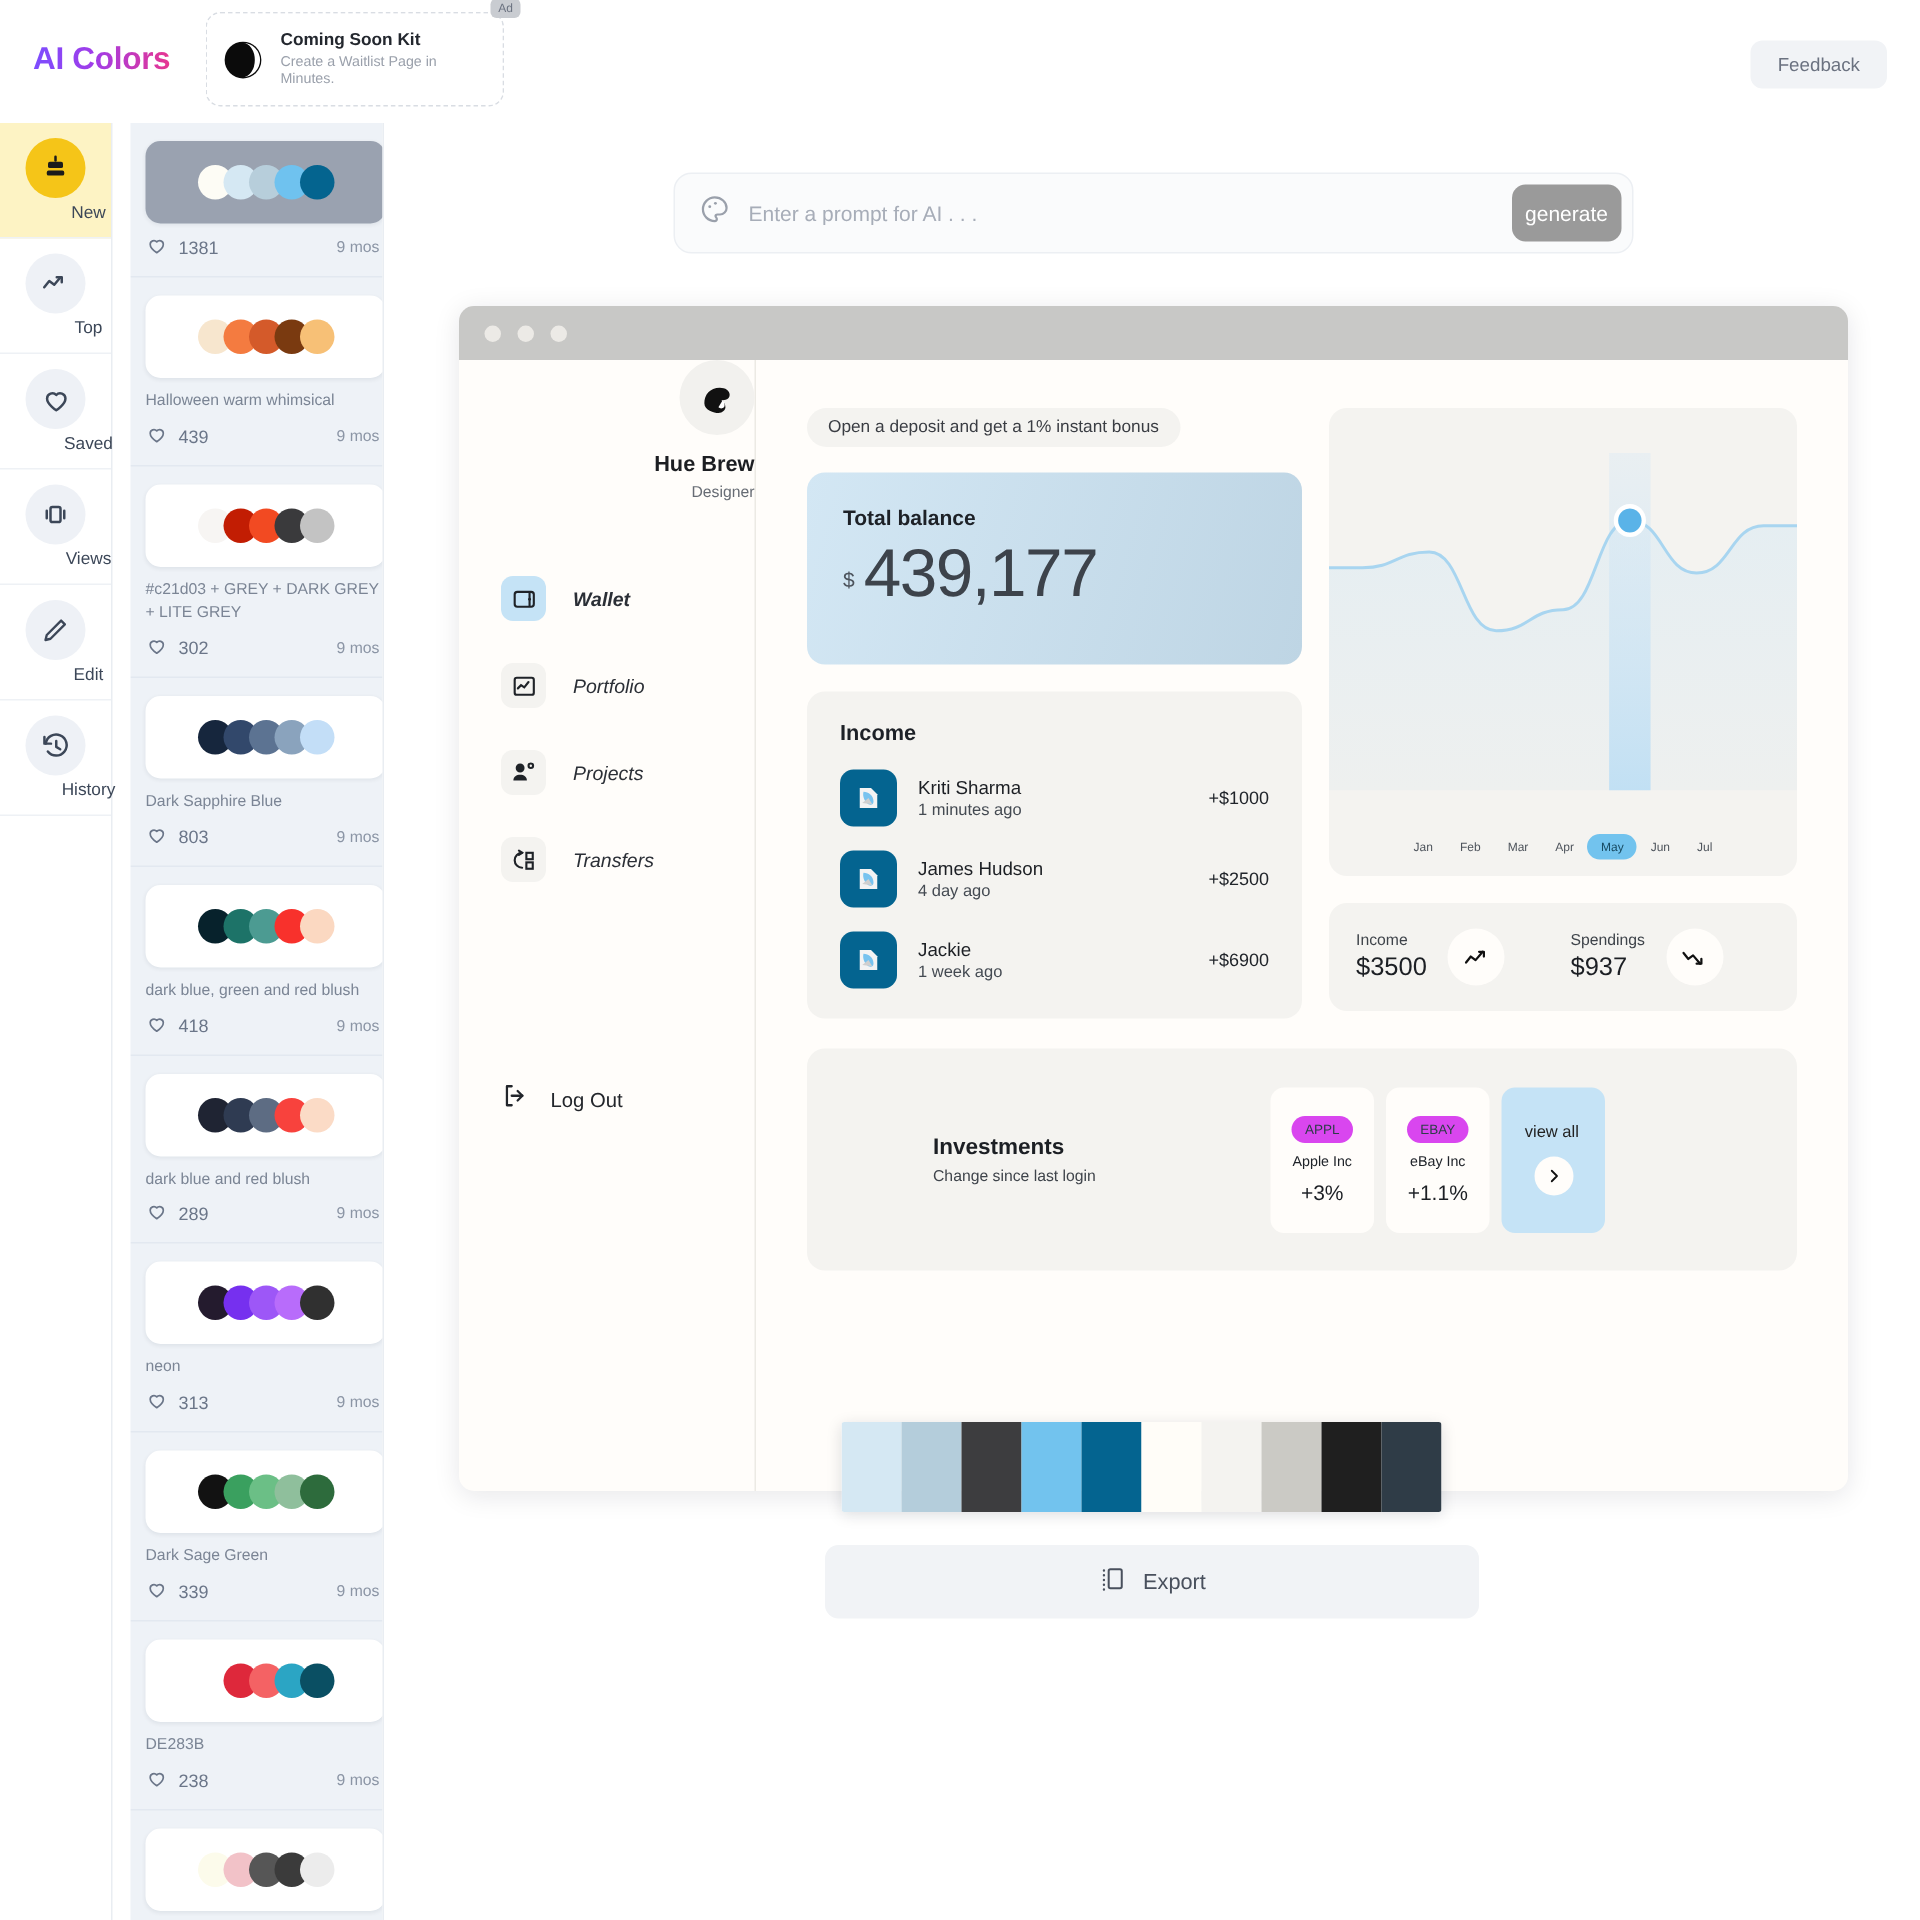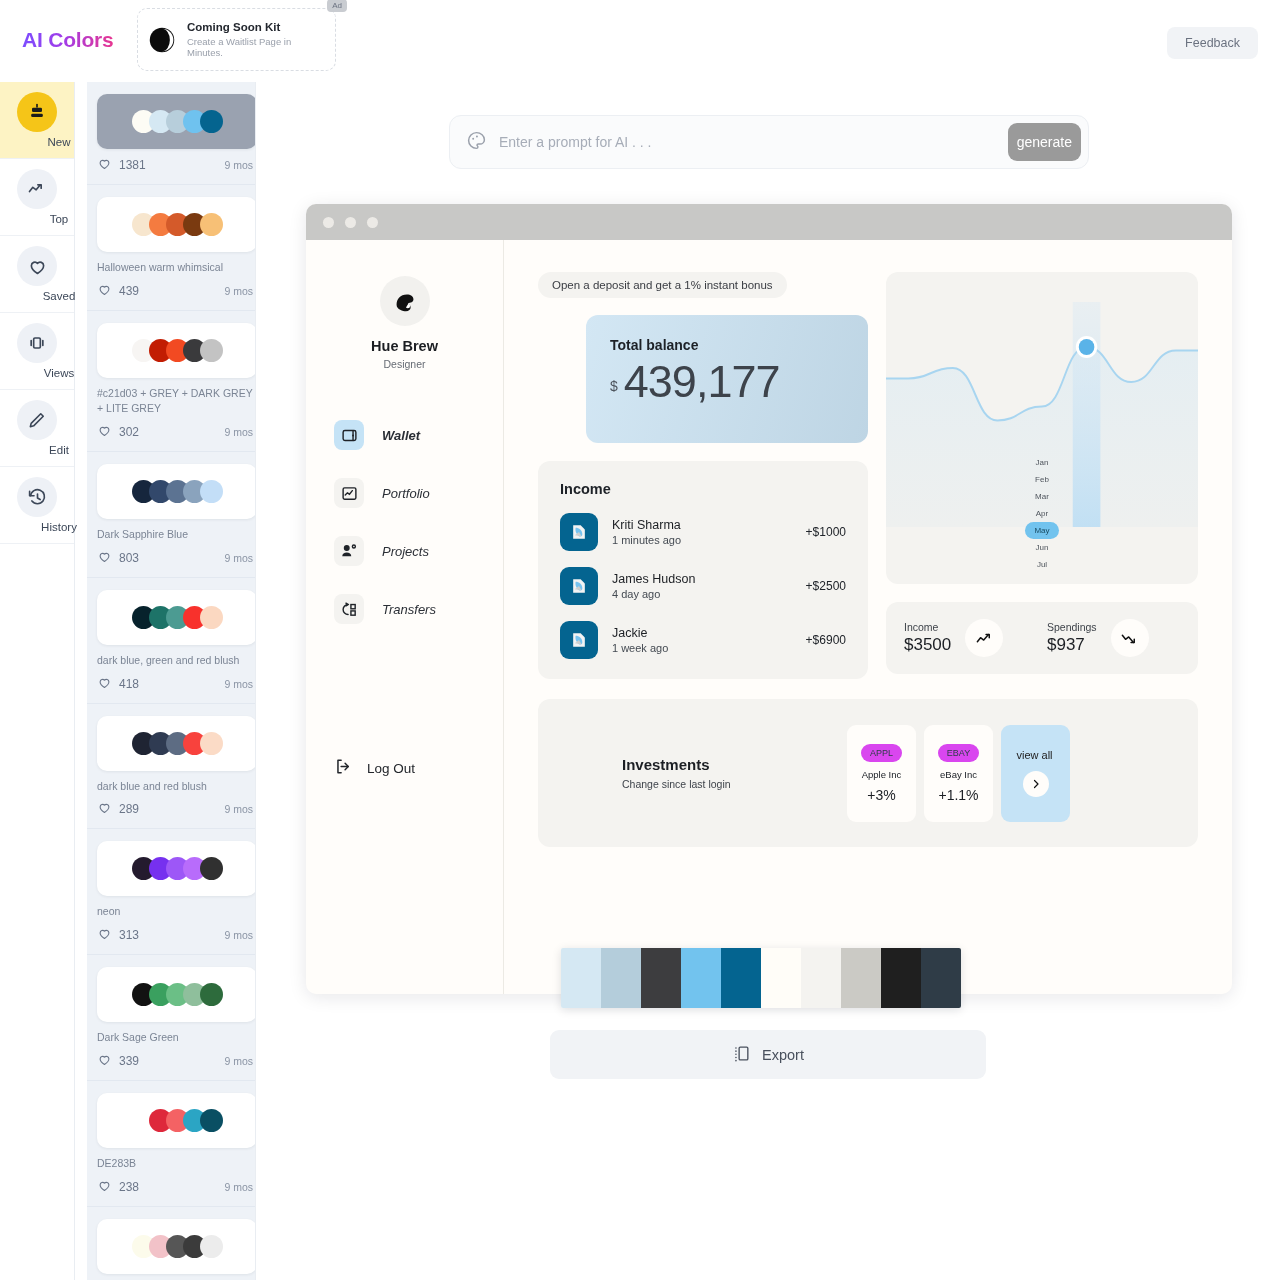--- a/index.html
+++ b/index.html
@@ -118,22 +118,22 @@
     background: #fffdfa;
   }
   .mock-bar {
     height: 36px; background: #c8c8c6; display: flex; align-items: center;
     padding-left: 17px; gap: 11px;
   }
   .mock-dot { width: 11px; height: 11px; border-radius: 50%; background: #eceae6; }
   .mock-body { display: flex; height: 754px; }
 
   .mock-side {
-    width: 198px; padding-top: 36px; display: flex; flex-direction: column;
-    align-items: center; border-right: 1px solid #eceae4;
+    width: 198px; display: flex; flex-direction: column;
+    align-items: flex-end; border-right: 1px solid #eceae4;
   }
   .avatar {
     width: 50px; height: 50px; border-radius: 50%; background: #f2f1ee;
     display: flex; align-items: center; justify-content: center;
   }
   .avatar-name { font-size: 14.5px; font-weight: bold; color: #1c1e22; margin-top: 12px; }
   .avatar-role { font-size: 10.5px; color: #676c74; margin-top: 4px; }
   .mock-menu { margin-top: 50px; width: 100%; padding-left: 28px; font-style: italic; }
   .menu-item {
     display: flex; align-items: center; gap: 18px; margin-bottom: 28px; cursor: pointer;
@@ -157,21 +157,20 @@
   .col-right { flex: 1; }
 
   .deposit-pill {
     display: inline-block; background: #f4f3f0; border-radius: 16px;
     padding: 7px 14px; font-size: 11.5px; color: #3a3d43;
   }
   .balance-card {
     margin-top: 17px; height: 128px; border-radius: 12px;
     background: linear-gradient(105deg, #d3e7f4 0%, #bed5e4 100%);
     padding: 22px 24px;
-    margin-left: 48px;
   }
   .balance-label { font-size: 14px; font-weight: bold; color: #1d2127; }
   .balance-row { display: flex; align-items: flex-end; gap: 6px; margin-top: 6px; }
   .balance-cur { font-size: 14px; color: #4d545d; padding-bottom: 10px; }
   .balance-val { font-size: 45px; color: #3d434b; font-weight: 300; letter-spacing: -1px; line-height: 1; }
 
   .income-card {
     margin-top: 18px; background: #f4f3f0; border-radius: 12px; padding: 20px 22px;
   }
   .income-title { font-size: 14.5px; font-weight: bold; color: #1d2127; }
@@ -183,21 +182,21 @@
   .inc-txt { margin-left: 14px; flex: 1; }
   .inc-name { font-size: 12.5px; color: #1c1f24; }
   .inc-time { font-size: 11px; color: #444a52; margin-top: 2px; }
   .inc-amt { font-size: 12px; color: #20242a; }
 
   .chart-card {
     background: #f4f3f0; border-radius: 12px; height: 312px; position: relative; overflow: hidden;
   }
   .chart-months {
     position: absolute; left: 0; bottom: 11px; width: 100%;
-    display: flex; justify-content: center; align-items: center; flex-direction: column;
+    display: flex; justify-content: center; align-items: center;
   }
   .month { font-size: 8px; color: #4f555d; padding: 4px 9px; border-radius: 10px; }
   .month.active { background: #72c3ee; color: #184b63; }
 
   .stats-card {
     margin-top: 18px; background: #f4f3f0; border-radius: 12px; height: 72px;
     display: flex; align-items: center; padding: 0 18px; gap: 10px;
   }
   .stat { display: flex; align-items: center; gap: 14px; flex: 1; }
   .stat-label { font-size: 10.5px; color: #3e434a; }

